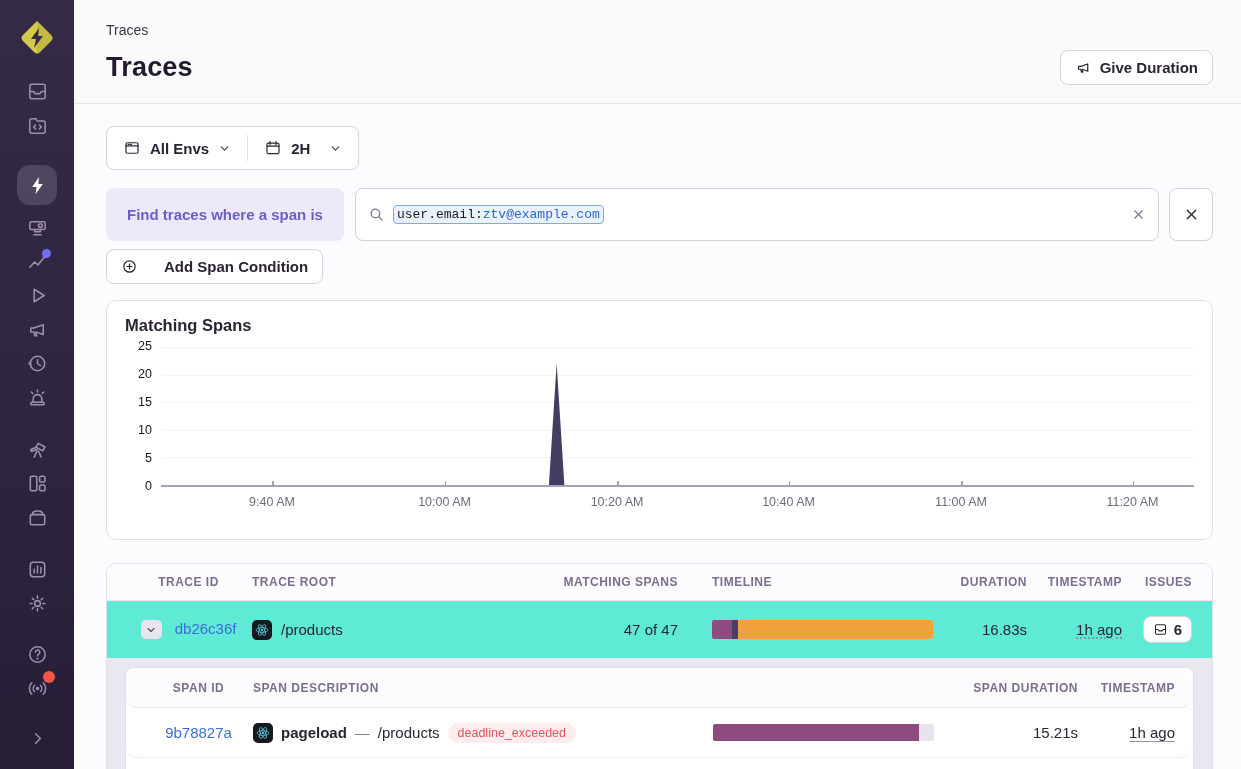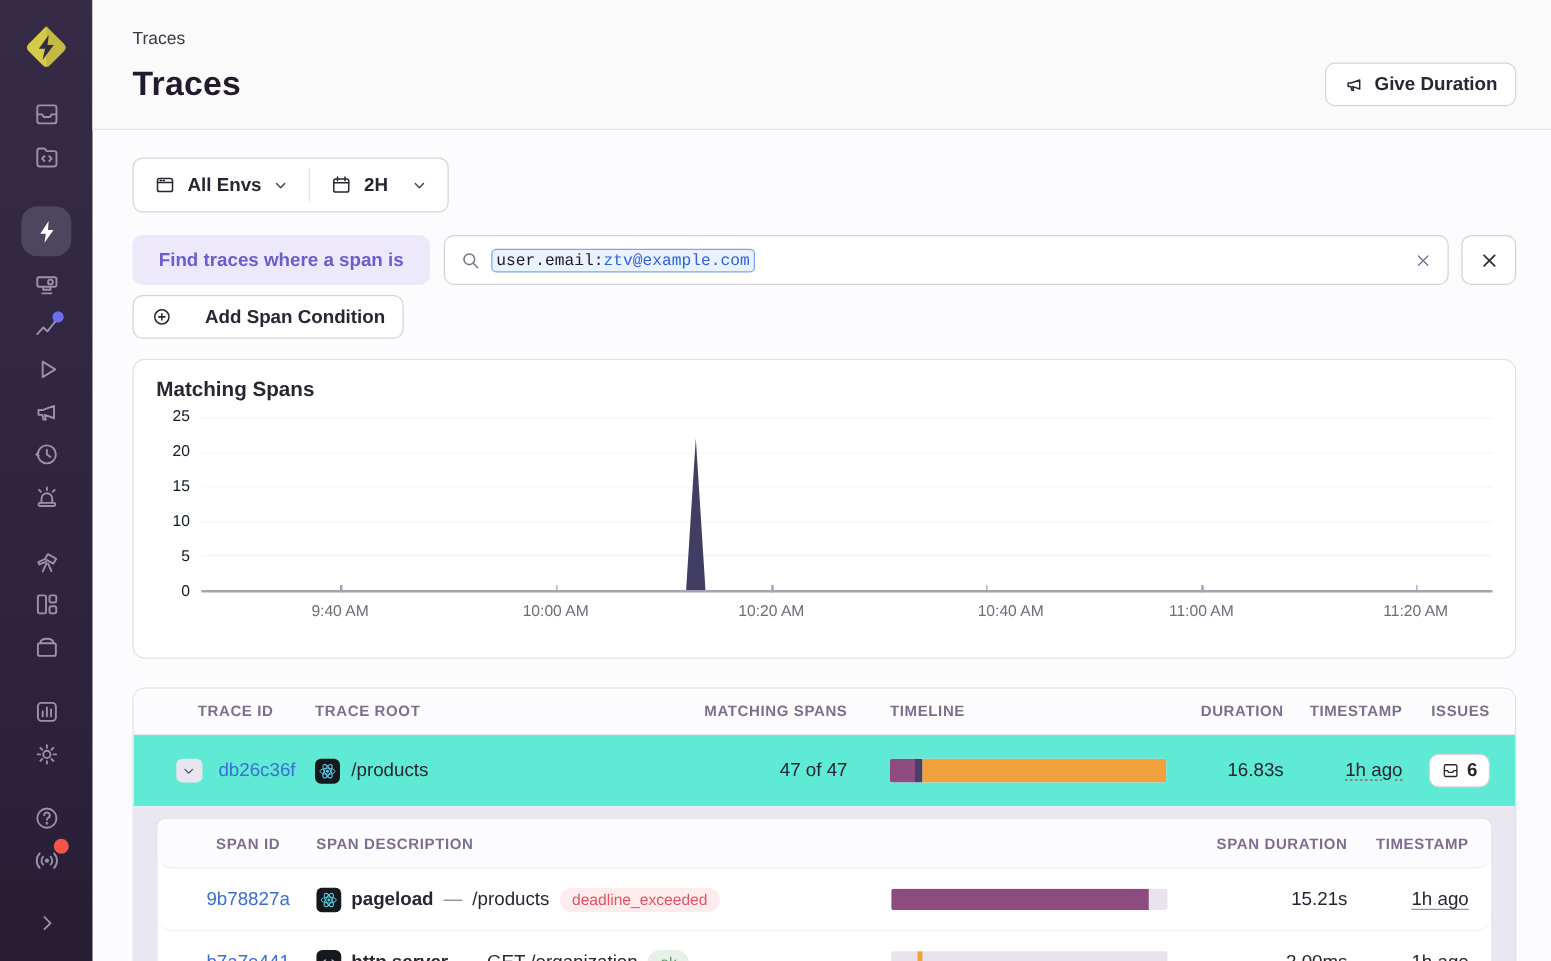--- a/index.html
+++ b/index.html
@@ -41,21 +41,21 @@
   .btn svg { width:17px; height:17px; stroke:#2b2433; fill:none; stroke-width:1.7; stroke-linecap:round; stroke-linejoin:round; }
   
   .content { padding:22px 32px 0; flex:1; overflow:hidden; }
   .filter-bar { display:inline-flex; align-items:center; height:44px; background:#fff;
                 border:1px solid #d8d2dd; border-radius:8px; }
   .filter-btn { display:flex; align-items:center; gap:9px; padding:0 16px; height:100%; cursor:pointer; font-weight:700; font-size:15px; }
   .filter-btn svg.f-icon { width:18px; height:18px; stroke:#2b2433; fill:none; stroke-width:1.6; stroke-linecap:round; stroke-linejoin:round; }
   .chev { width:13px; height:13px; stroke:#4b4356; fill:none; stroke-width:2.2; stroke-linecap:round; stroke-linejoin:round; }
   .filter-divider { width:1px; height:26px; background:#e2dde7; }
   
-  .search-row { display:flex; align-items:stretch; margin-top:18px; height:40px; }
+  .search-row { display:flex; align-items:stretch; margin-top:18px; height:53px; }
   .where-pill { background:#ede9fa; color:#6a5ec9; font-weight:700; border-radius:8px;
                 display:flex; align-items:center; padding:0 21px; font-size:15px; white-space:nowrap; }
   .search-box { flex:1; margin-left:11px; background:#fff; border:1px solid #d6d0dc; border-radius:8px;
                 display:flex; align-items:center; padding:0 12px; position:relative; }
   .search-box svg.mag { width:17px; height:17px; stroke:#7c7489; fill:none; stroke-width:1.8; stroke-linecap:round; flex:0 0 auto; }
   .token { margin-left:8px; font-family:Liberation Mono, monospace; font-size:13px;
            background:#eaf2fd; border:1.5px solid #7fa7ec; border-radius:4px; padding:1px 3px; display:inline-flex; }
   .token .tkey { color:#1c1a23; }
   .token .tval { color:#2d64d9; }
   .clear-x { margin-left:auto; cursor:pointer; display:flex; align-items:center; }
@@ -347,21 +347,21 @@
             <div class="x-tick" style="left: 44.15%;"></div>
             <div class="x-tick" style="left: 60.75%;"></div>
             <div class="x-tick" style="left: 77.45%;"></div>
             <div class="x-tick" style="left: 94.05%;"></div>
           </div>
       </div>
       <div class="chart-xlabels">
           <div class="x-tick-label" style="left: 10.75%;">9:40 AM</div>
           <div class="x-tick-label" style="left: 27.45%;">10:00 AM</div>
           <div class="x-tick-label" style="left: 44.15%;">10:20 AM</div>
-          <div class="x-tick-label" style="left: 60.75%; margin-left: 20px;">10:40 AM</div>
+          <div class="x-tick-label" style="left: 60.75%;">10:40 AM</div>
           <div class="x-tick-label" style="left: 77.45%;">11:00 AM</div>
           <div class="x-tick-label" style="left: 94.05%;">11:20 AM</div>
         </div>
     </div>
 
     
     <div class="card trace-table">
       <div class="t-grid t-head">
         <div class="th cell-l">Trace ID</div>
         <div class="th">Trace Root</div>

